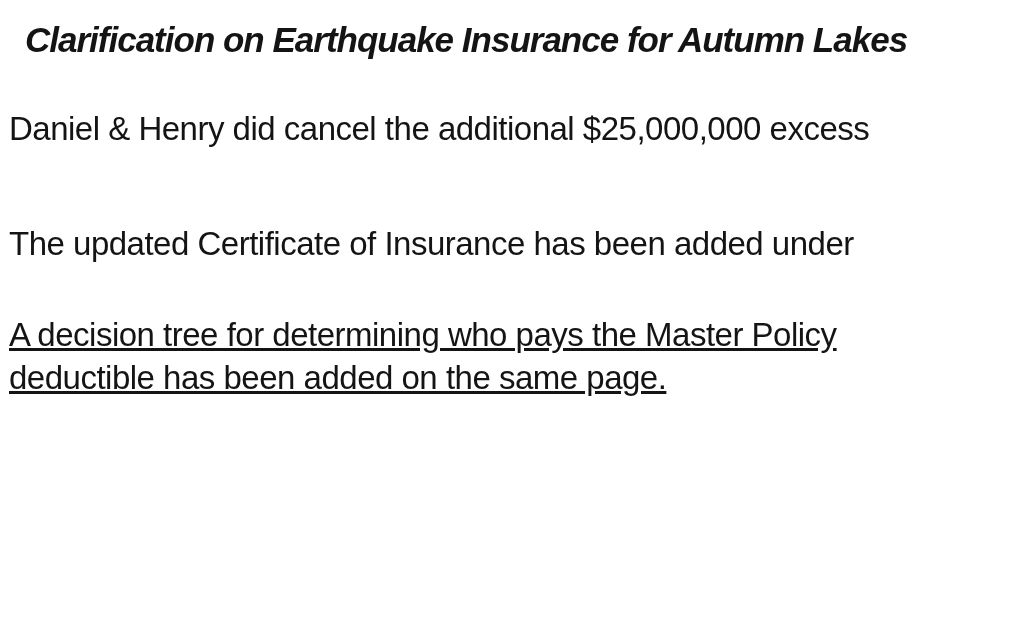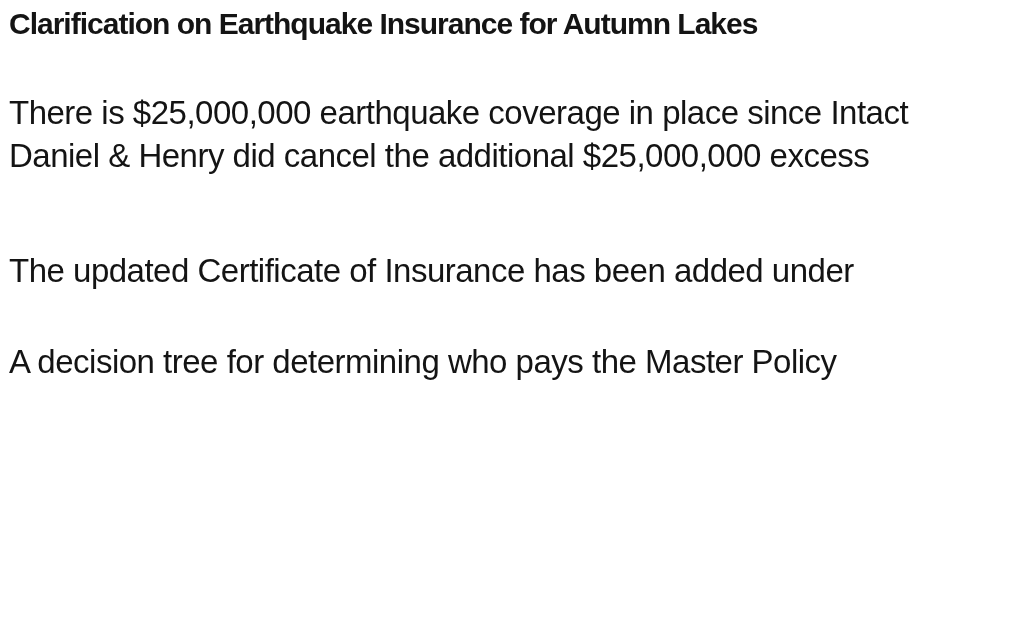--- a/index.html
+++ b/index.html
@@ -11,54 +11,55 @@
     width: 1024px;
     height: 640px;
     overflow: hidden;
     font-family: "Liberation Sans", sans-serif;
     color: #141414;
   }
   .doc {
     padding: 2px 0 0 9px;
   }
   .doc-title {
-    margin: 0;
-    font-size: 30px;
+    margin: 16px;
+    font-size: 35px;
     font-weight: 700;
     line-height: 44px;
     letter-spacing: -1px;
     white-space: nowrap;
+    font-style: italic;
   }
   .para {
     margin: 0;
   }
   .para-1 { margin-top: 45px; }
   .para-2 { margin-top: 72px; }
-  .para-3 { margin-top: 48px; }
+  .para-3 { margin-top: 48px; text-decoration: underline; }
   .text-line {
     font-size: 33px;
     font-weight: 400;
     line-height: 43px;
     letter-spacing: -0.5px;
     white-space: nowrap;
   }
 </style>
 </head>
 <body>
 
 <div class="doc">
 
   <h1 class="doc-title">Clarification on Earthquake Insurance for Autumn Lakes</h1>
 
   <div class="para para-1">
-    <div class="text-line">There is $25,000,000 earthquake coverage in place since Intact</div>
     <div class="text-line">Daniel &amp; Henry did cancel the additional $25,000,000 excess</div>
   </div>
 
   <div class="para para-2">
     <div class="text-line">The updated Certificate of Insurance has been added under</div>
   </div>
 
   <div class="para para-3">
     <div class="text-line">A decision tree for determining who pays the Master Policy</div>
+    <div class="text-line">deductible has been added on the same page.</div>
   </div>
 
 </div>
 
 </body></html>

